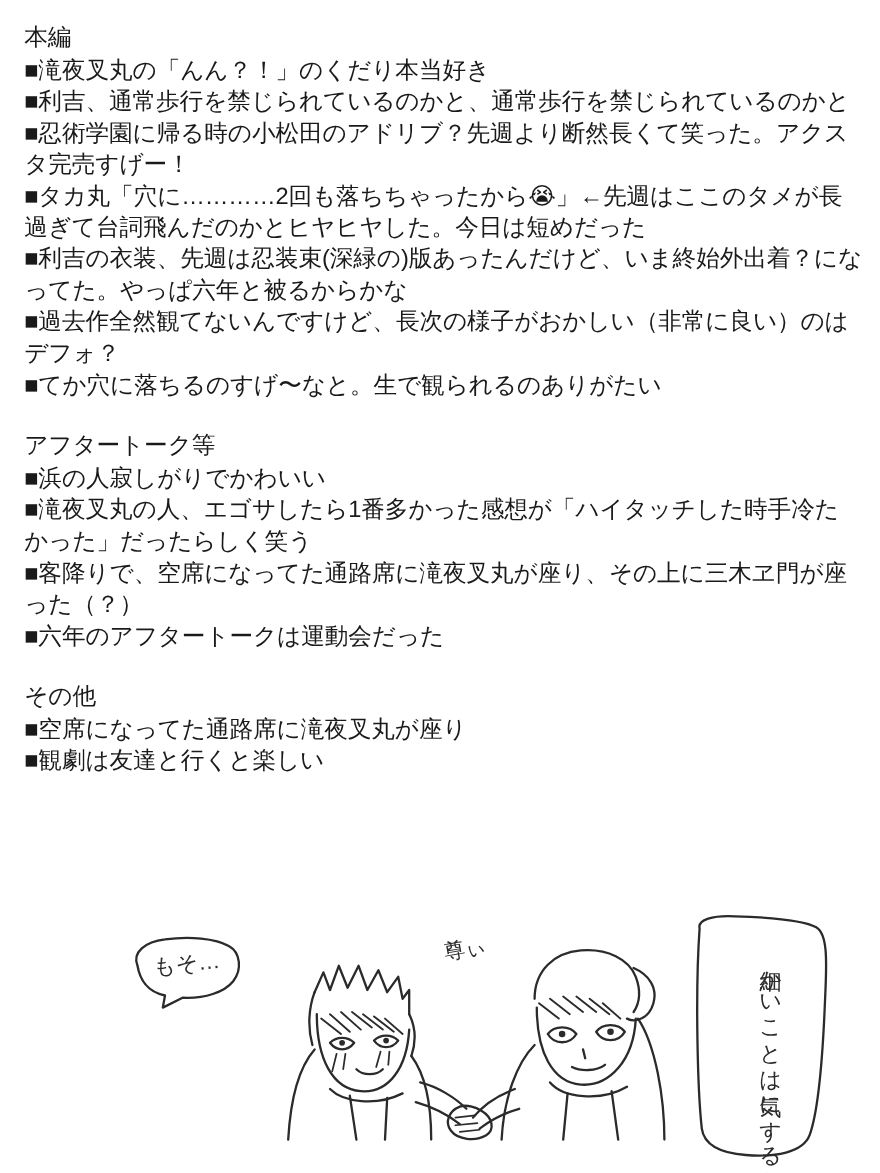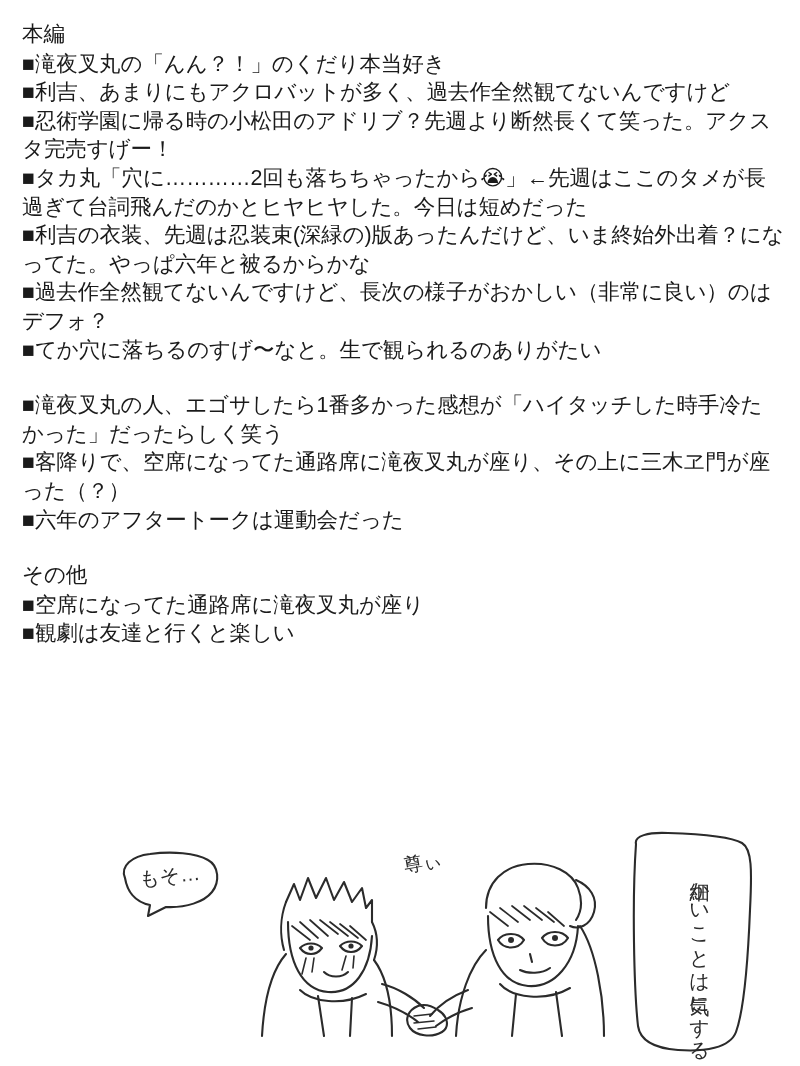--- a/index.html
+++ b/index.html
@@ -62,31 +62,33 @@
 </head>
 <body>
 
 <div class="page">
 
   <div class="text-body">
 
     <div>
       <p class="section-heading">本編</p>
       <p class="line">■滝夜叉丸の「んん？！」のくだり本当好き</p>
-      <p class="line">■利吉、あまりにもアクロバットが多く、過去作全然観てないんですけど</p>
+      <p class="line">■利吉、通常歩行を禁じられているのかと、通常歩行を禁じられているのかと</p>
       <p class="line">■忍術学園に帰る時の小松田のアドリブ？先週より断然長くて笑った。アクスタ完売すげー！</p>
       <p class="line">■タカ丸「穴に…………2回も落ちちゃったから😭」←先週はここのタメが長過ぎて台詞飛んだのかとヒヤヒヤした。今日は短めだった</p>
       <p class="line">■利吉の衣装、先週は忍装束(深緑の)版あったんだけど、いま終始外出着？になってた。やっぱ六年と被るからかな</p>
       <p class="line">■過去作全然観てないんですけど、長次の様子がおかしい（非常に良い）のはデフォ？</p>
       <p class="line">■てか穴に落ちるのすげ〜なと。生で観られるのありがたい</p>
     </div>
 
     <div class="spacer"></div>
 
     <div>
+      <p class="section-heading">アフタートーク等</p>
+      <p class="line">■浜の人寂しがりでかわいい</p>
       <p class="line">■滝夜叉丸の人、エゴサしたら1番多かった感想が「ハイタッチした時手冷たかった」だったらしく笑う</p>
       <p class="line">■客降りで、空席になってた通路席に滝夜叉丸が座り、その上に三木ヱ門が座った（？）</p>
       <p class="line">■六年のアフタートークは運動会だった</p>
     </div>
 
     <div class="spacer"></div>
 
     <div>
       <p class="section-heading">その他</p>
       <p class="line">■空席になってた通路席に滝夜叉丸が座り</p>

